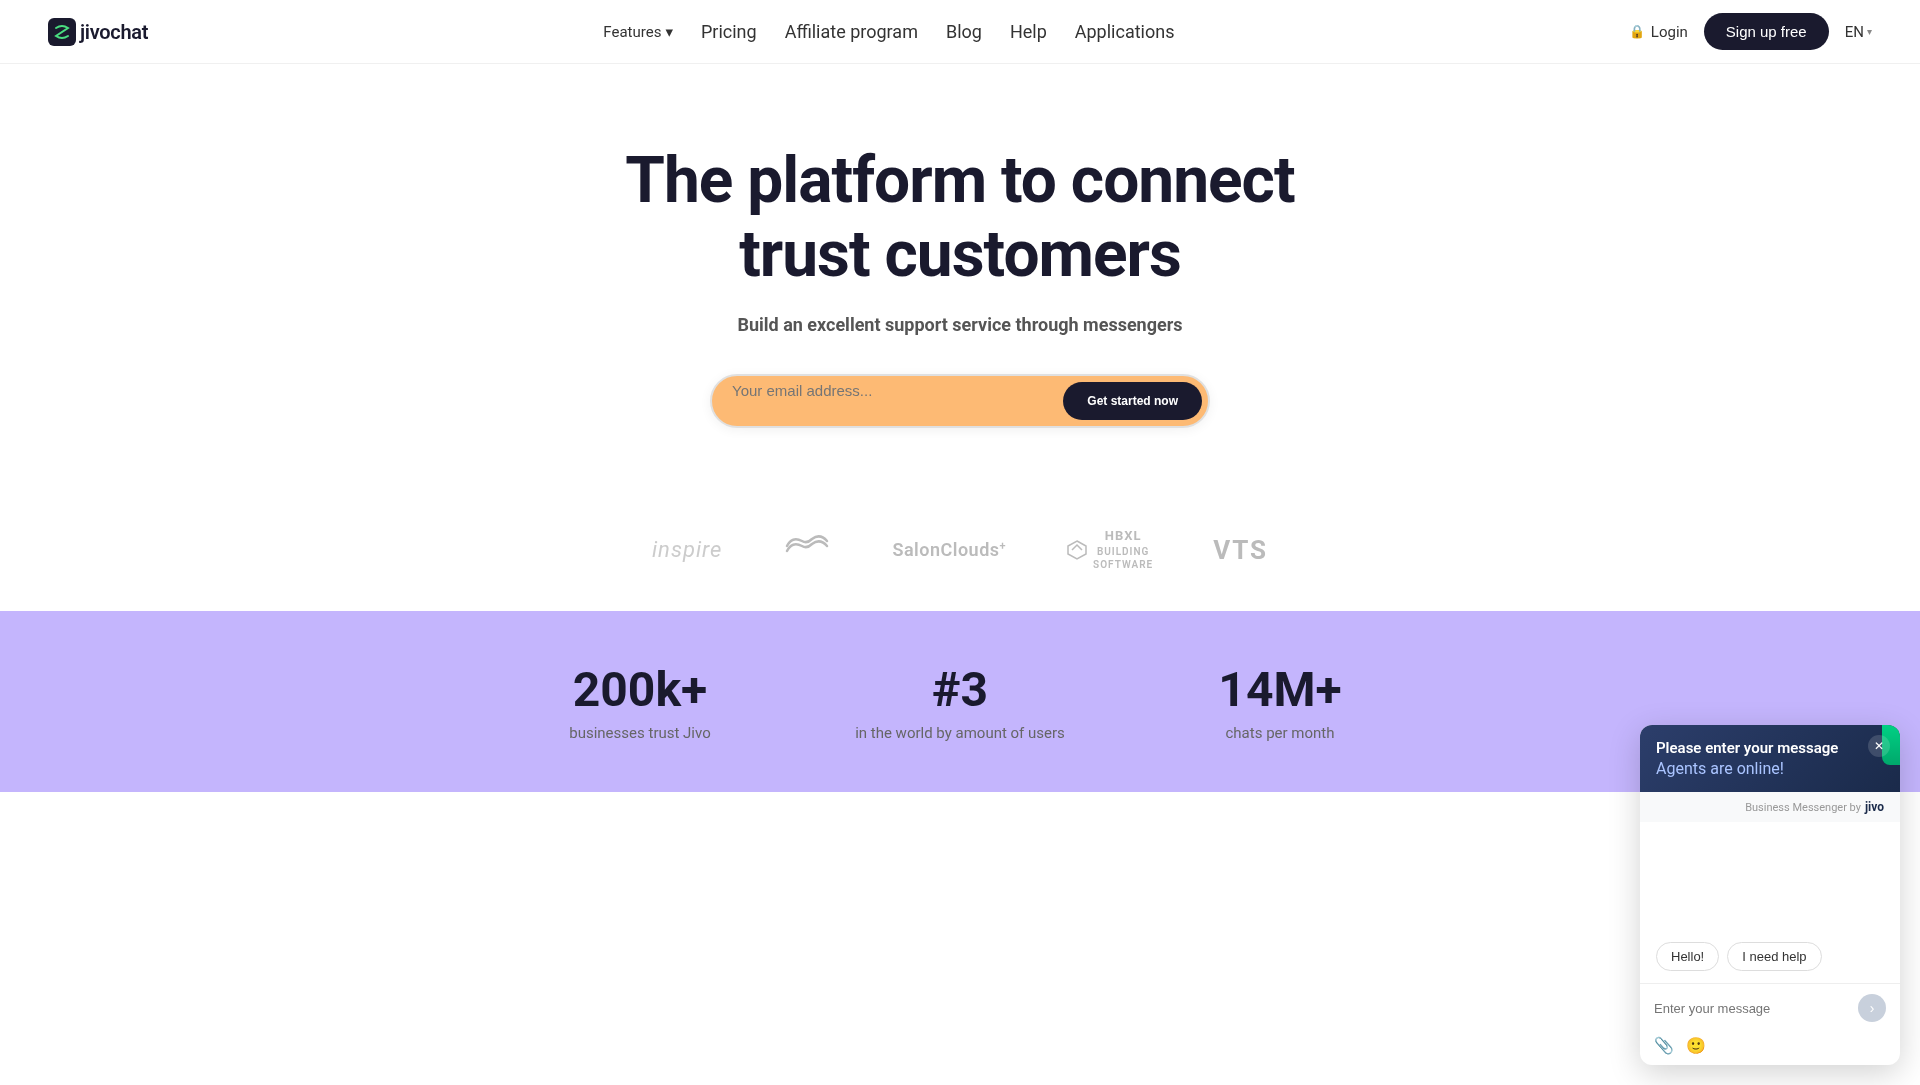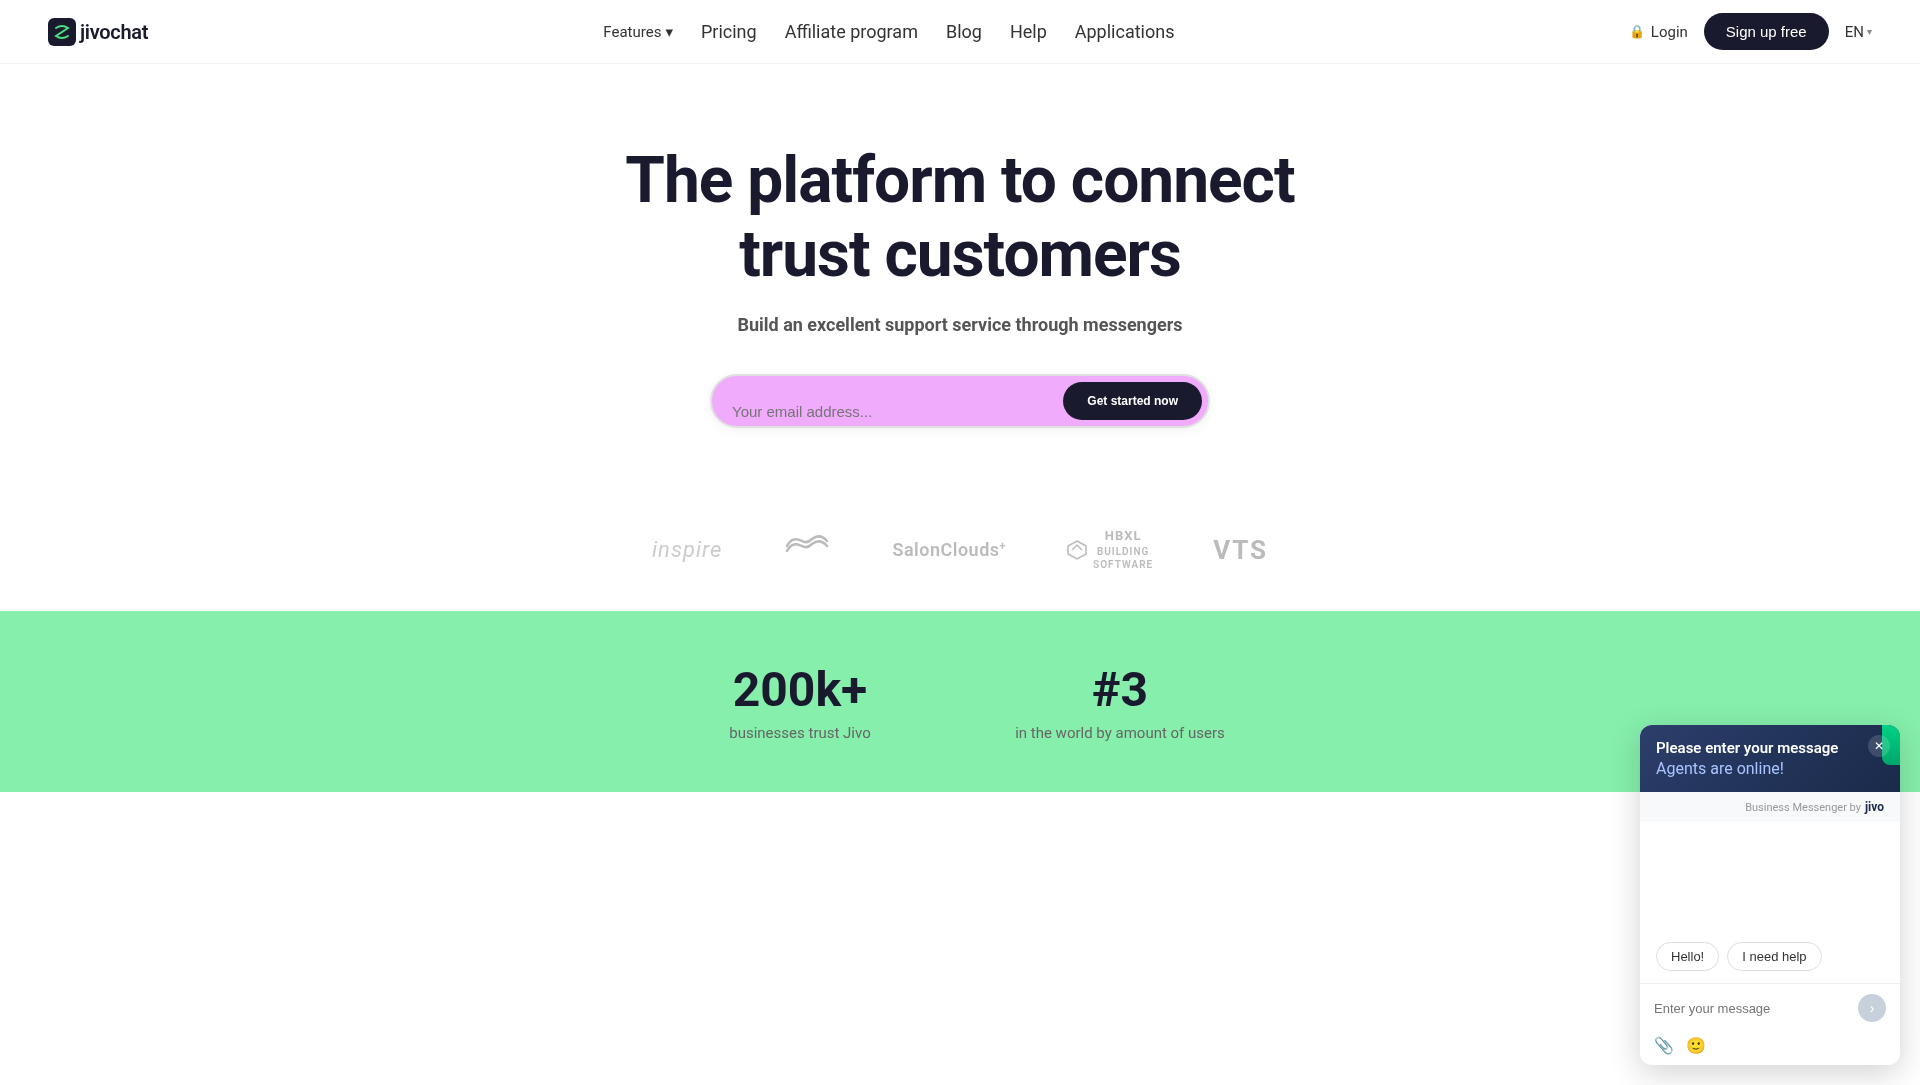--- a/index.html
+++ b/index.html
@@ -34,22 +34,22 @@
       padding: 80px 48px 60px; text-align: center;
     }
     .hero-title {
       font-size: 64px; font-weight: 700; line-height: 1.15; color: #1a1a2e;
       max-width: 700px; letter-spacing: -1px;
     }
     .hero-subtitle {
       margin-top: 20px; font-size: 18px; color: #555; max-width: 560px; line-height: 1.5; font-weight: bold;
     }
     .hero-form {
-      margin-top: 36px; display: flex; align-items: flex-end;
-      background: #f0abfc; border: 2px solid #e0e0e0; border-radius: 50px;
+      margin-top: 36px; display: flex; align-items: flex-start;
+      background: #fdba74; border: 2px solid #e0e0e0; border-radius: 50px;
       padding: 6px 6px 6px 20px; width: 500px; box-shadow: 0 2px 12px rgba(0,0,0,0.06);
     }
     .hero-input {
       flex: 1; border: none; outline: none; font-size: 15px; color: #555;
       background: transparent;
     }
     .hero-btn {
       background: #1a1a2e; color: #fff; border: none; border-radius: 40px;
       padding: 12px 24px; font-size: 12px; font-weight: 600; cursor: pointer;
       white-space: nowrap;
@@ -58,21 +58,21 @@
     
     .logos {
       display: flex; align-items: center; justify-content: center;
       gap: 60px; padding: 40px 48px; flex-wrap: wrap;
     }
     .logo-item { color: #bbb; font-size: 20px; font-weight: 600; letter-spacing: 1px; }
     .logo-item.icon-logo { font-size: 28px; }
 
     
     .stats {
-      background: #86efac; display: flex; align-items: center; justify-content: center;
+      background: #c4b5fd; display: flex; align-items: center; justify-content: center;
       gap: 0; padding: 50px 48px; margin: 0 0 0 0;
     }
     .stat-item {
       display: flex; flex-direction: column; align-items: center;
       flex: 1; max-width: 320px;
     }
     .stat-number { font-size: 48px; font-weight: 700; color: #1a1a2e; }
     .stat-label { font-size: 15px; color: #666; margin-top: 6px; }
 
     
@@ -209,20 +209,24 @@
 
 <div class="stats">
   <div class="stat-item">
     <span class="stat-number">200k+</span>
     <span class="stat-label">businesses trust Jivo</span>
   </div>
   <div class="stat-item">
     <span class="stat-number">#3</span>
     <span class="stat-label">in the world by amount of users</span>
   </div>
+  <div class="stat-item">
+    <span class="stat-number">14M+</span>
+    <span class="stat-label">chats per month</span>
+  </div>
 </div>
 
 <div class="chat-widget">
   <div class="chat-header">
     <div class="chat-green-dot"></div>
     <button class="chat-close-btn">✕</button>
     <span class="chat-header-title">Please enter your message</span>
     <span class="chat-header-sub">Agents are online!</span>
   </div>
   <div class="chat-branding">

